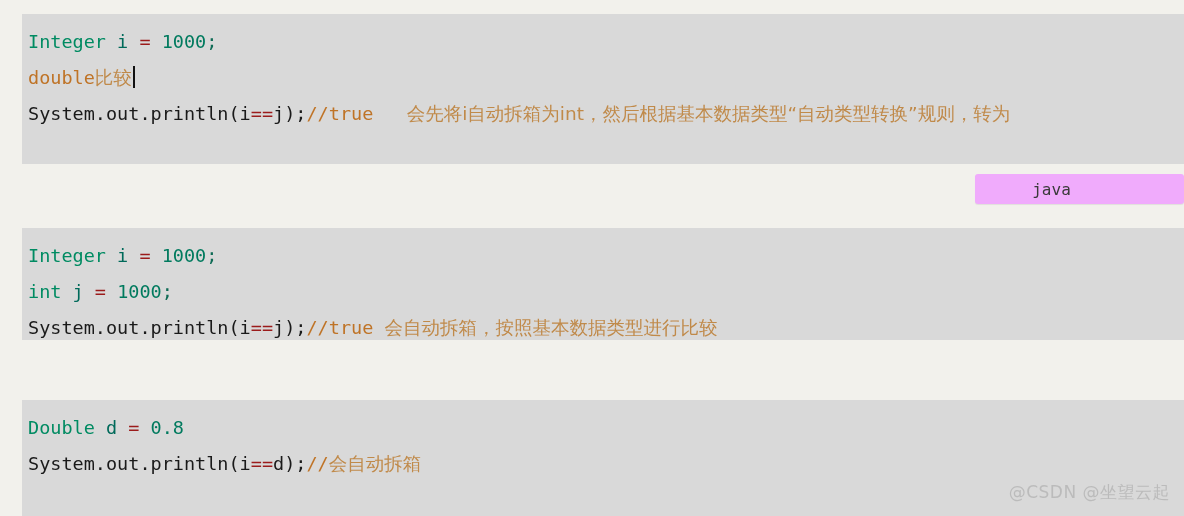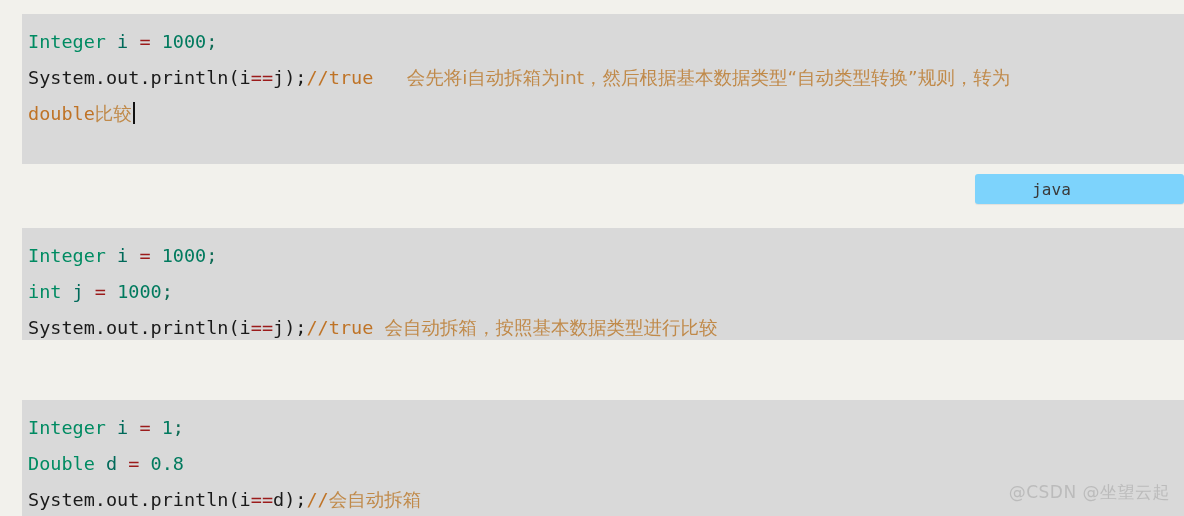--- a/index.html
+++ b/index.html
@@ -65,21 +65,21 @@
     margin-left: 1px;
   }
 
   
   .lang-label {
     position: absolute;
     left: 975px;
     top: 174px;
     width: 209px;
     height: 30px;
-    background: #7dd3fc;
+    background: #f0abfc;
     border-radius: 3px;
     box-shadow: 0 1px 1px rgba(0,0,0,0.07);
     box-sizing: border-box;
     display: flex;
     align-items: center;
     justify-content: center;
     font-family: "DejaVu Sans Mono", monospace;
     font-size: 16px;
     color: #3a3a3a;
     padding-right: 56px;
@@ -97,30 +97,29 @@
     user-select: none;
   }
 </style>
 </head>
 <body>
 
 <div class="page">
 
   <div class="code-block b1">
       <div class="code-line"><span class="tok-type">Integer</span><span class="tok-ident"> i </span><span class="tok-op">=</span><span class="tok-plain"> </span><span class="tok-num">1000</span><span class="tok-punc">;</span></div>
+      <div class="code-line"><span class="tok-cmt">double</span><span class="tok-cmt-cn">比较</span><span class="caret"></span></div>
       <div class="code-line"><span class="tok-plain">System.out.println(i</span><span class="tok-op">==</span><span class="tok-plain">j);</span><span class="tok-cmt">//true</span><span class="tok-cmt">   </span><span class="tok-cmt-cn">会先将i自动拆箱为int，然后根据基本数据类型“自动类型转换”规则，转为</span></div>
-      <div class="code-line"><span class="tok-cmt">double</span><span class="tok-cmt-cn">比较</span><span class="caret"></span></div>
     </div>
   <div class="code-block b2">
       <div class="code-line"><span class="tok-type">Integer</span><span class="tok-ident"> i </span><span class="tok-op">=</span><span class="tok-plain"> </span><span class="tok-num">1000</span><span class="tok-punc">;</span></div>
       <div class="code-line"><span class="tok-type">int</span><span class="tok-ident"> j </span><span class="tok-op">=</span><span class="tok-plain"> </span><span class="tok-num">1000</span><span class="tok-punc">;</span></div>
       <div class="code-line"><span class="tok-plain">System.out.println(i</span><span class="tok-op">==</span><span class="tok-plain">j);</span><span class="tok-cmt">//true</span><span class="tok-cmt"> </span><span class="tok-cmt-cn">会自动拆箱，按照基本数据类型进行比较</span></div>
     </div>
   <div class="code-block b3">
-      <div class="code-line"><span class="tok-type">Integer</span><span class="tok-ident"> i </span><span class="tok-op">=</span><span class="tok-plain"> </span><span class="tok-num">1</span><span class="tok-punc">;</span></div>
       <div class="code-line"><span class="tok-type">Double</span><span class="tok-ident"> d </span><span class="tok-op">=</span><span class="tok-plain"> </span><span class="tok-num">0.8</span></div>
       <div class="code-line"><span class="tok-plain">System.out.println(i</span><span class="tok-op">==</span><span class="tok-plain">d);</span><span class="tok-cmt">//</span><span class="tok-cmt-cn">会自动拆箱</span></div>
     </div>
 
   <div class="lang-label">
     <span>java</span>
   </div>
 
   <div class="watermark">@CSDN @坐望云起</div>
 

